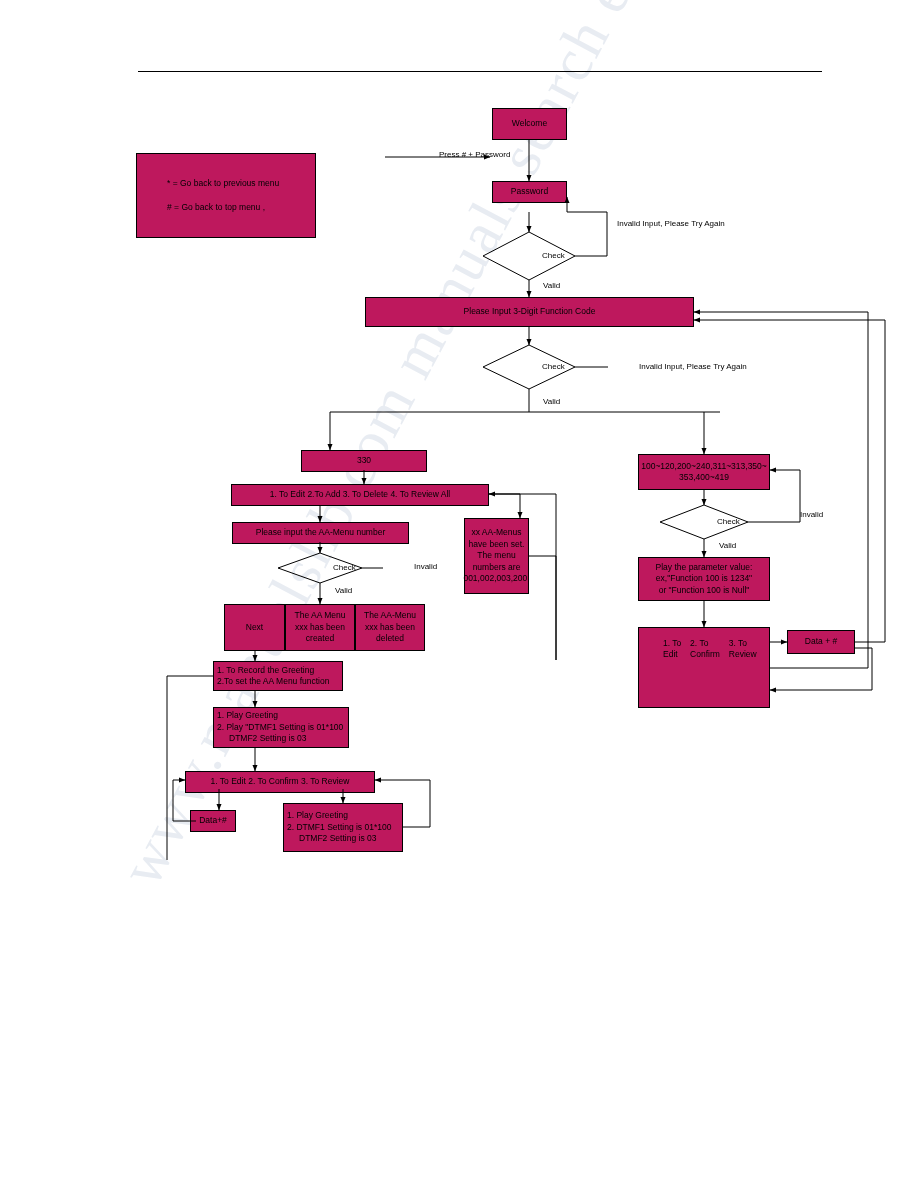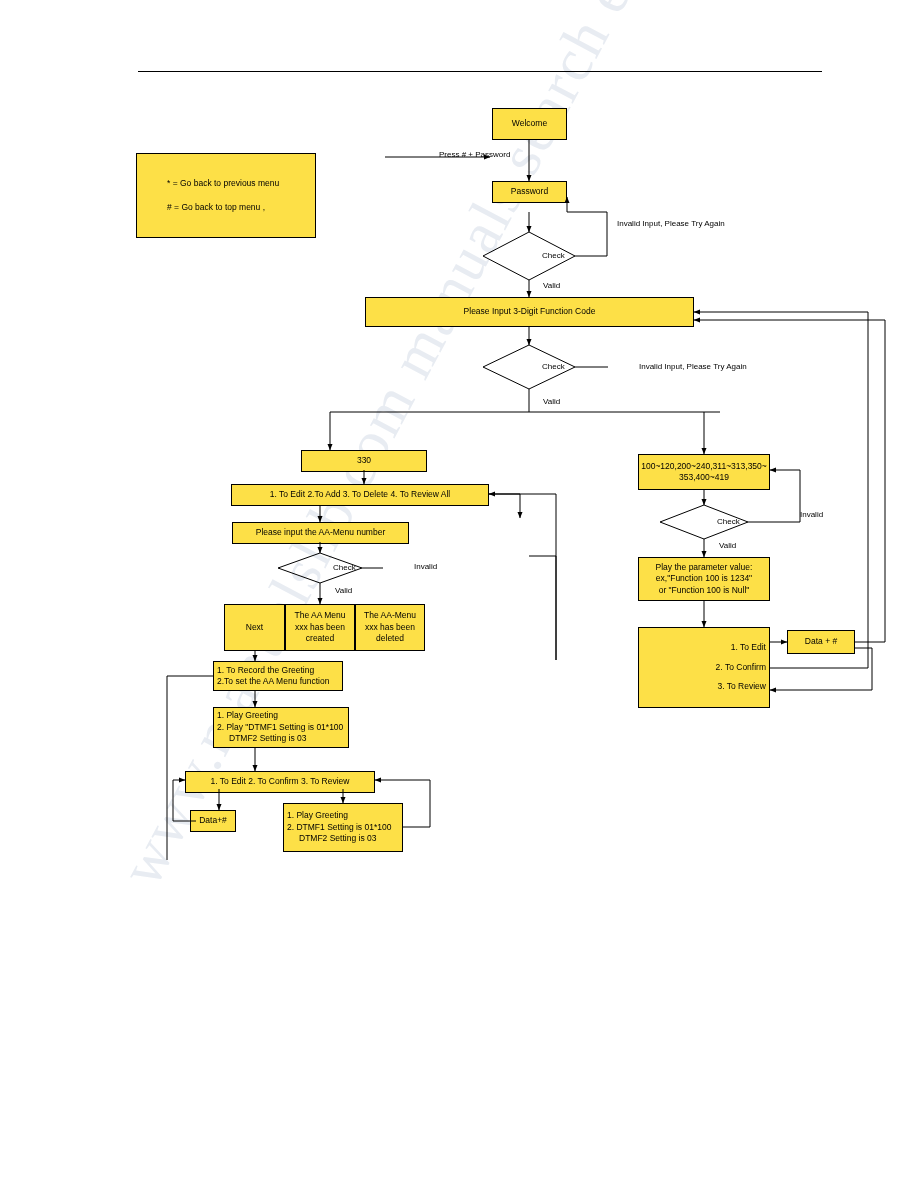--- a/index.html
+++ b/index.html
@@ -3,21 +3,21 @@
 <meta charset="utf-8">
 <style>
   html,body{margin:0;padding:0;background:#ffffff;}
   body{width:918px;height:1188px;position:relative;font-family:"Liberation Sans",sans-serif;color:#000;}
   #sheet{position:absolute;left:0;top:0;width:918px;height:1188px;overflow:hidden;background:#fff;}
   .wm{position:absolute;left:110px;top:430px;width:720px;height:440px;
       font-family:"Liberation Serif",serif;font-size:60px;color:#e8ecf2;
       transform:rotate(-62deg);transform-origin:50% 50%;letter-spacing:2px;
       white-space:nowrap;pointer-events:none;}
   .rule{position:absolute;background:#000;}
-  .box{position:absolute;border:1px solid #000;background:#fde047;box-sizing:border-box;
+  .box{position:absolute;border:1px solid #000;background:#be185d;box-sizing:border-box;
        display:flex;align-items:center;justify-content:center;text-align:center;
        font-size:8.5px;line-height:1.35;padding:10px 3px;}
   .box.left{justify-content:flex-start;text-align:left;}
   .lbl{position:absolute;font-size:8px;line-height:1.2;white-space:nowrap;background:transparent;padding-left:28px;}
   svg.ov{position:absolute;left:0;top:0;width:918px;height:1188px;pointer-events:none;}
   .multi{display:block;}
   .multi span{display:block;}
 </style>
 </head>
 <body>
@@ -45,20 +45,29 @@
     </div>
 
   <div class="box" style="left:231px;top:484px;width:258px;height:21px;">
       <span>1.  To Edit       2.To Add      3. To Delete    4. To Review All</span>
     </div>
 
   <div class="box" style="left:232px;top:522px;width:177px;height:20px;">
       <span>Please input the AA-Menu number</span>
     </div>
 
+  <div class="box" style="left:464px;top:518px;width:65px;height:76px;flex-direction:column;justify-content:center;">
+    <span class="multi">
+      <span>xx AA-Menus</span>
+      <span>have been set.</span>
+      <span>The menu</span>
+      <span>numbers are</span>
+      <span>001,002,003,200.</span>
+    </span>
+  </div>
 
   <div class="box" style="left:224px;top:604px;width:61px;height:47px;align-items:center;">
       <span>Next</span>
     </div>
 
   <div class="box" style="left:285px;top:604px;width:70px;height:47px;flex-direction:column;">
     <span class="multi">
       <span>The AA Menu</span>
       <span>xxx has been</span>
       <span>created</span>
@@ -112,21 +121,21 @@
   </div>
 
   <div class="box" style="left:638px;top:557px;width:132px;height:44px;flex-direction:column;">
     <span class="multi">
       <span>Play the parameter value:</span>
       <span>ex,"Function 100 is 1234"</span>
       <span>or "Function 100 is Null"</span>
     </span>
   </div>
 
-  <div class="box left" style="left:638px;top:627px;width:132px;height:81px;flex-direction:column;align-items:flex-end;justify-content:space-around;padding-left:24px;">
+  <div class="box left" style="left:638px;top:627px;width:132px;height:81px;flex-direction:row;align-items:flex-start;justify-content:space-around;padding-left:24px;">
     <span>1.    To Edit</span>
     <span>2.    To Confirm</span>
     <span>3.    To Review</span>
   </div>
 
   <div class="box" style="left:787px;top:630px;width:68px;height:24px;">
       <span>Data + #</span>
     </div>
 
   <div class="box left" style="left:136px;top:153px;width:180px;height:85px;flex-direction:column;align-items:flex-start;justify-content:center;padding-left:30px;font-size:8.5px;">

